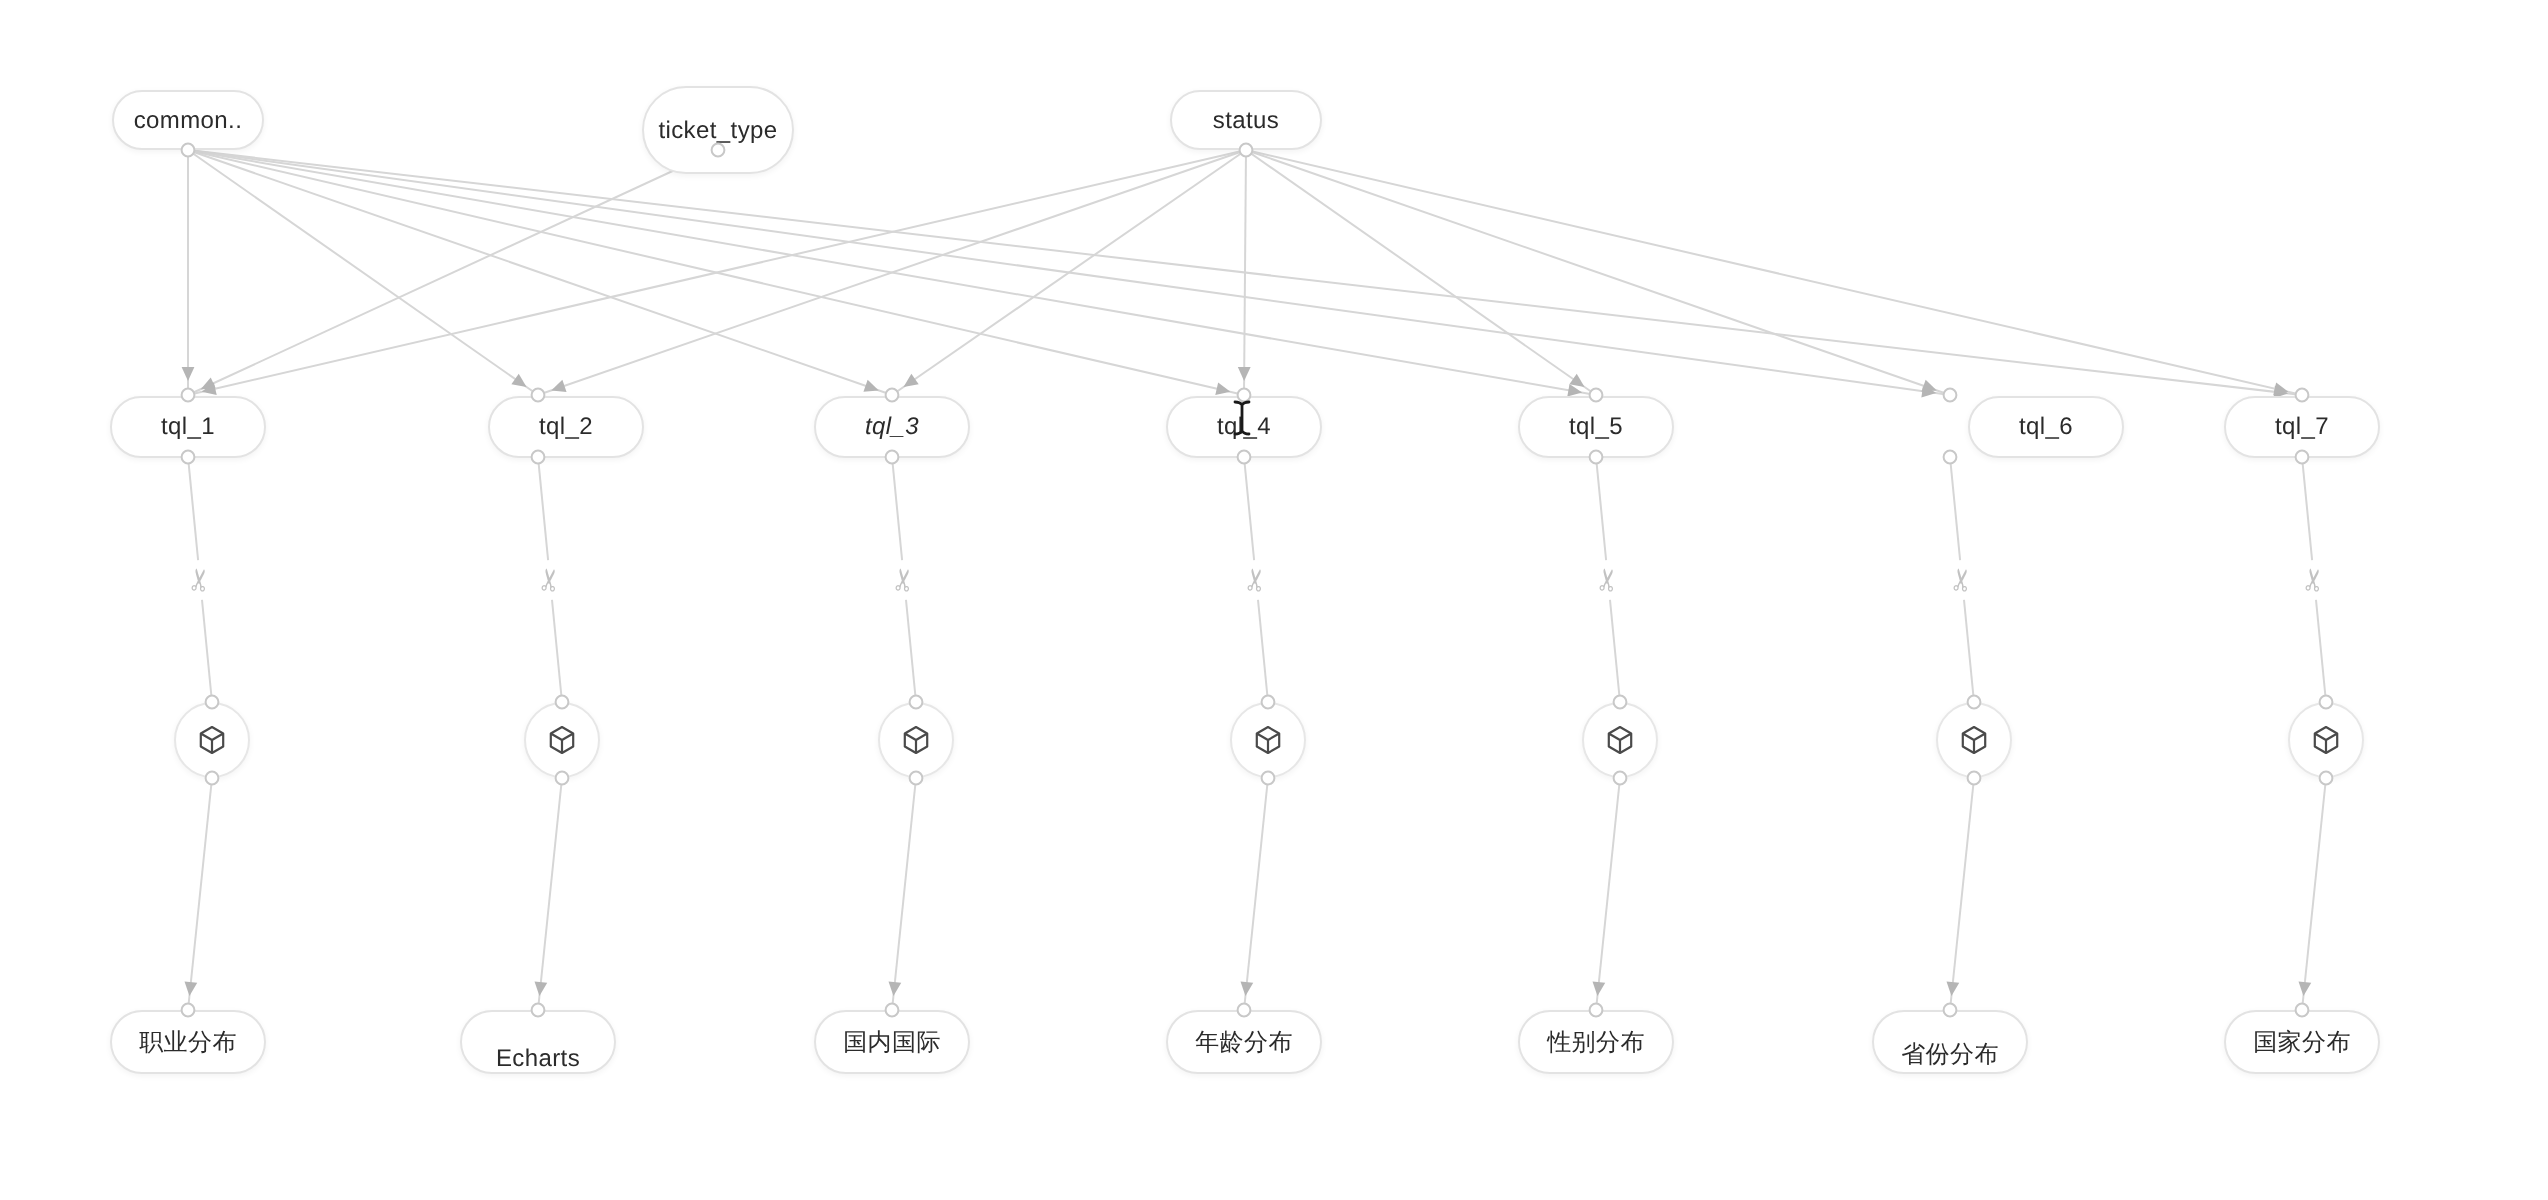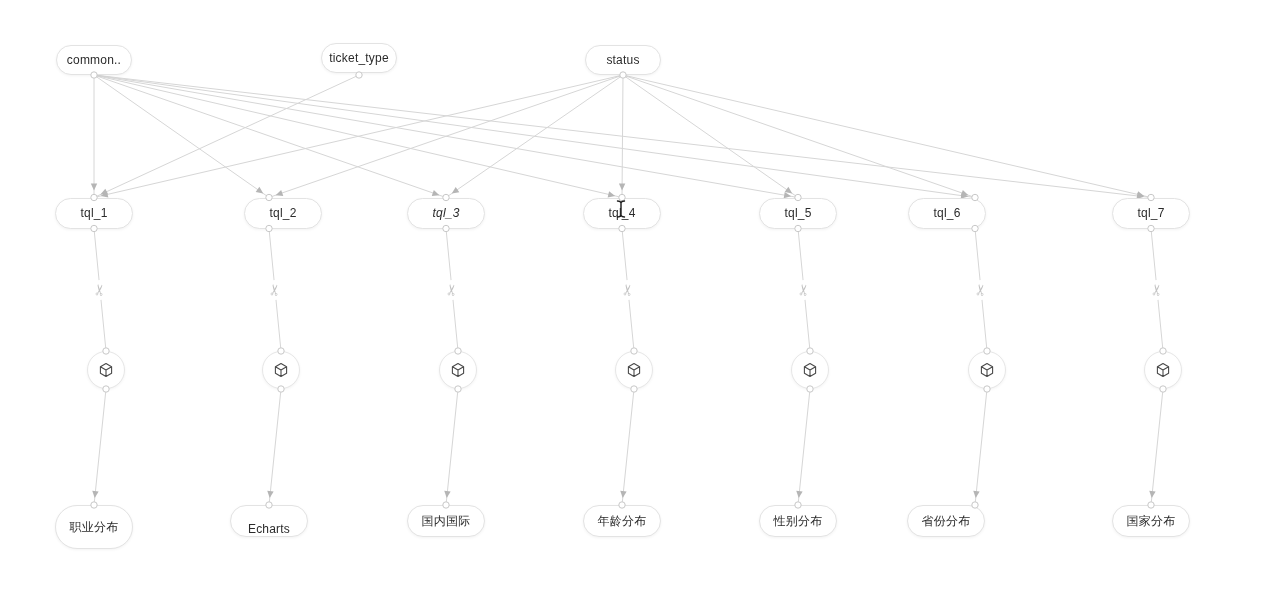--- a/index.html
+++ b/index.html
@@ -74,42 +74,42 @@
       <line x1="987" y1="389" x2="975" y2="505" stroke="#d6d6d6" stroke-width="1"></line>
       <polygon points="975.7202940575985,498.03715744321414 973.2575743749521,490.74503760295465 979.6236018554421,491.4035921699019" fill="#b5b5b5"></polygon>
       <line x1="1151" y1="228.5" x2="1163" y2="351" stroke="#d6d6d6" stroke-width="1"></line>
       <line x1="1163" y1="389" x2="1151" y2="505" stroke="#d6d6d6" stroke-width="1"></line>
       <polygon points="1151.7202940575985,498.03715744321414 1149.2575743749521,490.74503760295465 1155.6236018554418,491.4035921699019" fill="#b5b5b5"></polygon>
     </svg>
   <div id="node-layer">
       <div class="node pill" style="left: 56px; top: 45px; width: 76px; height: 30px;">
         <span>common..</span>
       </div>
-      <div class="node pill" style="left: 321px; top: 43px; width: 76px; height: 30px;">
+      <div class="node pill" style="left: 321px; top: 43px; width: 76px; height: 44px;">
         <span>ticket_type</span>
       </div>
       <div class="node pill" style="left: 585px; top: 45px; width: 76px; height: 30px;">
         <span>status</span>
       </div>
       <div class="node pill" style="left: 55px; top: 197.5px; width: 78px; height: 31px;">
         <span>tql_1</span>
       </div>
       <div class="node pill" style="left: 244px; top: 197.5px; width: 78px; height: 31px;">
         <span>tql_2</span>
       </div>
       <div class="node pill" style="left: 407px; top: 197.5px; width: 78px; height: 31px; font-style: italic;">
         <span>tql_3</span>
       </div>
       <div class="node pill" style="left: 583px; top: 197.5px; width: 78px; height: 31px;">
         <span>tql_4</span>
       </div>
       <div class="node pill" style="left: 759px; top: 197.5px; width: 78px; height: 31px;">
         <span>tql_5</span>
       </div>
-      <div class="node pill" style="left: 908px; top: 197.5px; width: 78px; height: 31px; text-align: center;">
+      <div class="node pill" style="left: 984px; top: 197.5px; width: 78px; height: 31px; text-align: center;">
         <span>tql_6</span>
       </div>
       <div class="node pill" style="left: 1112px; top: 197.5px; width: 78px; height: 31px; text-align: right;">
         <span>tql_7</span>
       </div>
       <div class="node circle-node" style="left: 87px; top: 351px; width: 38px; height: 38px;">
         <svg class="cube-svg" width="16" height="16" viewBox="-8 -8 16 16">
           <path d="M0,-6.5 L5.6,-3.25 L5.6,3.25 L0,6.5 L-5.6,3.25 L-5.6,-3.25 Z M-5.6,-3.25 L0,0 L5.6,-3.25 M0,0 L0,6.5" fill="none" stroke="#4a4a4a" stroke-width="1.1" stroke-linejoin="round"></path>
         </svg>
       </div>
@@ -136,36 +136,36 @@
       <div class="node circle-node" style="left: 968px; top: 351px; width: 38px; height: 38px;">
         <svg class="cube-svg" width="16" height="16" viewBox="-8 -8 16 16">
           <path d="M0,-6.5 L5.6,-3.25 L5.6,3.25 L0,6.5 L-5.6,3.25 L-5.6,-3.25 Z M-5.6,-3.25 L0,0 L5.6,-3.25 M0,0 L0,6.5" fill="none" stroke="#4a4a4a" stroke-width="1.1" stroke-linejoin="round"></path>
         </svg>
       </div>
       <div class="node circle-node" style="left: 1144px; top: 351px; width: 38px; height: 38px;">
         <svg class="cube-svg" width="16" height="16" viewBox="-8 -8 16 16">
           <path d="M0,-6.5 L5.6,-3.25 L5.6,3.25 L0,6.5 L-5.6,3.25 L-5.6,-3.25 Z M-5.6,-3.25 L0,0 L5.6,-3.25 M0,0 L0,6.5" fill="none" stroke="#4a4a4a" stroke-width="1.1" stroke-linejoin="round"></path>
         </svg>
       </div>
-      <div class="node pill" style="left: 55px; top: 505px; width: 78px; height: 44px; font-family: Liberation Serif, serif;">
+      <div class="node pill" style="left: 55px; top: 505px; width: 78px; height: 32px; font-family: Liberation Serif, serif;">
         <span>职业分布</span>
       </div>
       <div class="node pill" style="left: 230px; top: 505px; width: 78px; height: 32px; align-items: flex-end;">
         <span>Echarts</span>
       </div>
       <div class="node pill" style="left: 407px; top: 505px; width: 78px; height: 32px;">
         <span>国内国际</span>
       </div>
       <div class="node pill" style="left: 583px; top: 505px; width: 78px; height: 32px;">
         <span>年龄分布</span>
       </div>
       <div class="node pill" style="left: 759px; top: 505px; width: 78px; height: 32px;">
         <span>性别分布</span>
       </div>
-      <div class="node pill" style="left: 907px; top: 505px; width: 78px; height: 32px;">
+      <div class="node pill" style="left: 936px; top: 505px; width: 78px; height: 32px; align-items: flex-end;">
         <span>省份分布</span>
       </div>
       <div class="node pill" style="left: 1112px; top: 505px; width: 78px; height: 32px;">
         <span>国家分布</span>
       </div>
       <span class="scissors" style="left: 100px; top: 289.75px;">✂</span>
       <span class="scissors" style="left: 275px; top: 289.75px;">✂</span>
       <span class="scissors" style="left: 452px; top: 289.75px;">✂</span>
       <span class="scissors" style="left: 628px; top: 289.75px;">✂</span>
       <span class="scissors" style="left: 804px; top: 289.75px;">✂</span>

